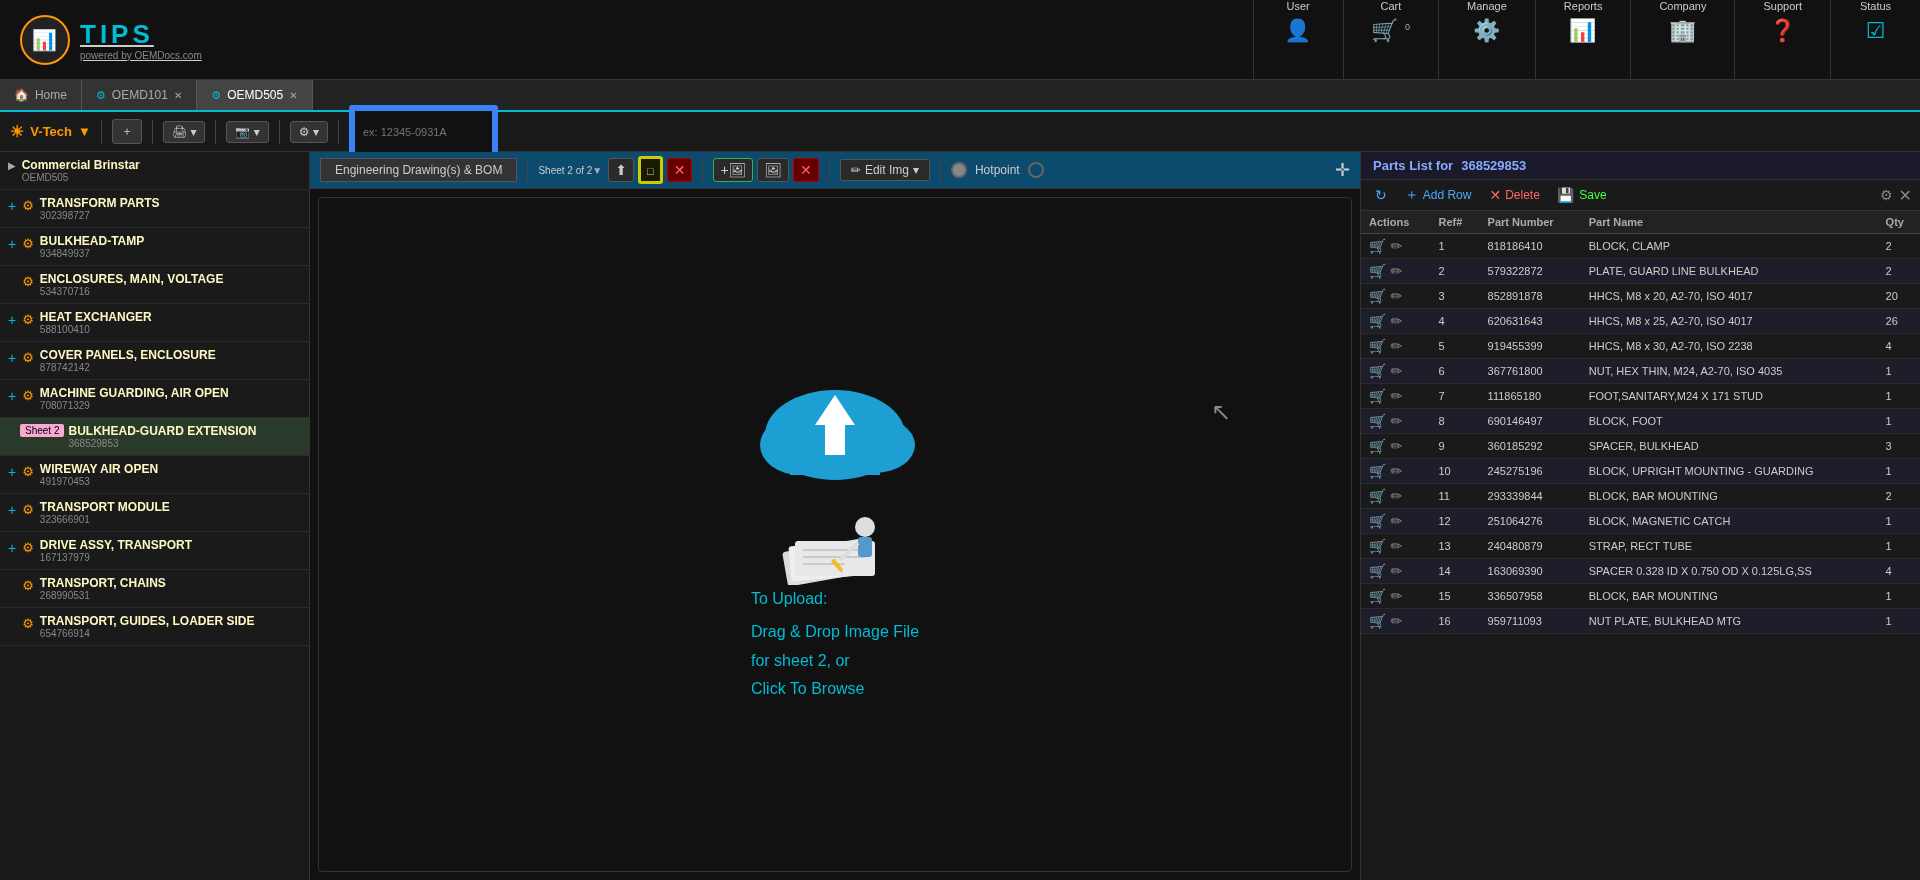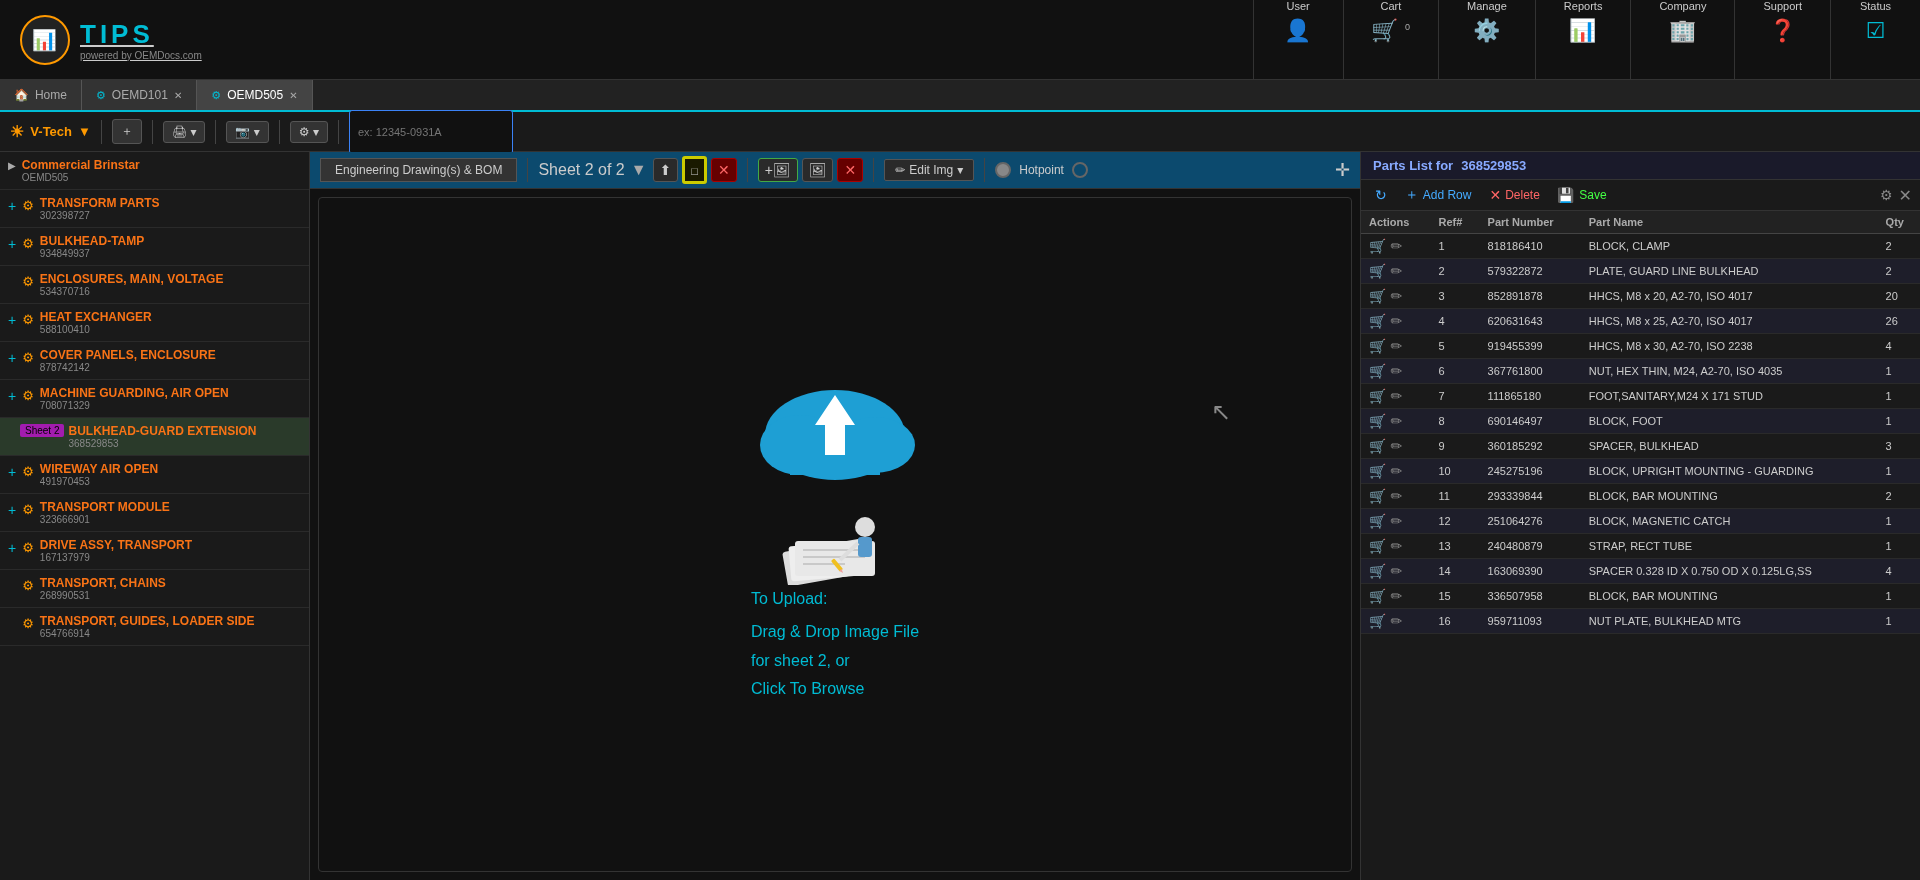--- a/index.html
+++ b/index.html
@@ -27,42 +27,42 @@
     .tab .tab-home-icon { color: #f90; }
     .tab .tab-close { color: #aaa; font-size: 10px; cursor: pointer; }
     .tab .tab-icon { color: #00bcd4; font-size: 11px; }
 
     
     .toolbar { display: flex; background: #1a1a1a; height: 40px; align-items: center; padding: 0 10px; border-bottom: 1px solid #333; gap: 6px; }
     .toolbar-brand { display: flex; align-items: center; gap: 6px; color: #f90; font-weight: bold; font-size: 13px; }
     .toolbar-brand .sun-icon { color: #f90; font-size: 16px; }
     .toolbar-sep { width: 1px; height: 24px; background: #444; margin: 0 4px; }
     .toolbar-btn { background: #333; border: 1px solid #555; color: #ccc; padding: 3px 8px; border-radius: 3px; cursor: pointer; font-size: 12px; display: flex; align-items: center; gap: 4px; }
-    .search-box { background: #111; border: 1px solid #3b82f6; color: #aaa; padding: 15px 8px; border-radius: 3px; width: 164px; font-size: 11px; }
+    .search-box { background: #111; border: 6px solid #3b82f6; color: #aaa; padding: 15px 8px; border-radius: 3px; width: 149px; font-size: 11px; }
 
     
     .main-layout { display: flex; height: calc(880px - 80px - 32px - 40px); }
 
     
     .sidebar { width: 310px; background: #1a1a1a; border-right: 1px solid #333; overflow-y: auto; flex-shrink: 0; }
     .sidebar-item { display: flex; align-items: flex-start; padding: 6px 8px; border-bottom: 1px solid #2a2a2a; cursor: pointer; }
     .sidebar-item.active { background: #1e2d1e; }
     .sidebar-item .si-expand { color: #00bcd4; margin-right: 6px; margin-top: 2px; font-size: 14px; }
     .sidebar-item .si-gear { color: #f90; margin-right: 6px; margin-top: 2px; font-size: 13px; }
     .sidebar-item .si-content { display: flex; flex-direction: column; }
-    .sidebar-item .si-name { color: #f97316; font-size: 12px; font-weight: bold; }
+    .sidebar-item .si-name { color: #fef9c3; font-size: 12px; font-weight: bold; }
     .sidebar-item .si-id { color: #888; font-size: 10px; }
     .sidebar-item.highlighted { background: #2a3a2a; }
-    .sidebar-item .si-badge { background: #a21caf; color: #000; font-size: 10px; padding: 1px 5px; border-radius: 2px; margin-right: 4px; }
+    .sidebar-item .si-badge { background: #f9a8d4; color: #000; font-size: 10px; padding: 1px 5px; border-radius: 2px; margin-right: 4px; }
 
     
     .center-panel { flex: 1; display: flex; flex-direction: column; background: #111; }
     .center-toolbar { display: flex; align-items: center; background: #0c4a6e; padding: 4px 10px; border-bottom: 1px solid #333; gap: 6px; }
     .eng-tab { background: #333; border: 1px solid #555; color: #ccc; padding: 4px 14px; font-size: 12px; cursor: pointer; }
-    .sheet-selector { display: flex; align-items: center; gap: 6px; color: #ccc; font-size: 16px; }
+    .sheet-selector { display: flex; align-items: center; color: #ccc; font-size: 10px; }
     .img-controls { display: flex; gap: 4px; align-items: center; }
     .ctrl-btn { background: #2a2a2a; border: 1px solid #555; border-radius: 3px; padding: 3px 6px; cursor: pointer; font-size: 14px; color: #ccc; }
     .ctrl-btn.green { border-color: #4a4; }
     .ctrl-btn.red { background: #600; border-color: #a00; color: #f66; }
     .ctrl-btn.yellow-box { border: 3px solid #cc0; background: #1a1a00; }
     .edit-img-btn { display: flex; align-items: center; gap: 4px; background: #2a2a2a; border: 1px solid #555; padding: 3px 10px; cursor: pointer; color: #ccc; font-size: 12px; border-radius: 2px; }
     .hotpoint-area { display: flex; align-items: center; gap: 8px; color: #ccc; font-size: 12px; }
     .hotpoint-circle { width: 16px; height: 16px; border-radius: 50%; border: 2px solid #666; }
     .hotpoint-circle.filled { background: #888; }
     .move-icon { color: #ccc; font-size: 18px; cursor: pointer; margin-left: auto; }

